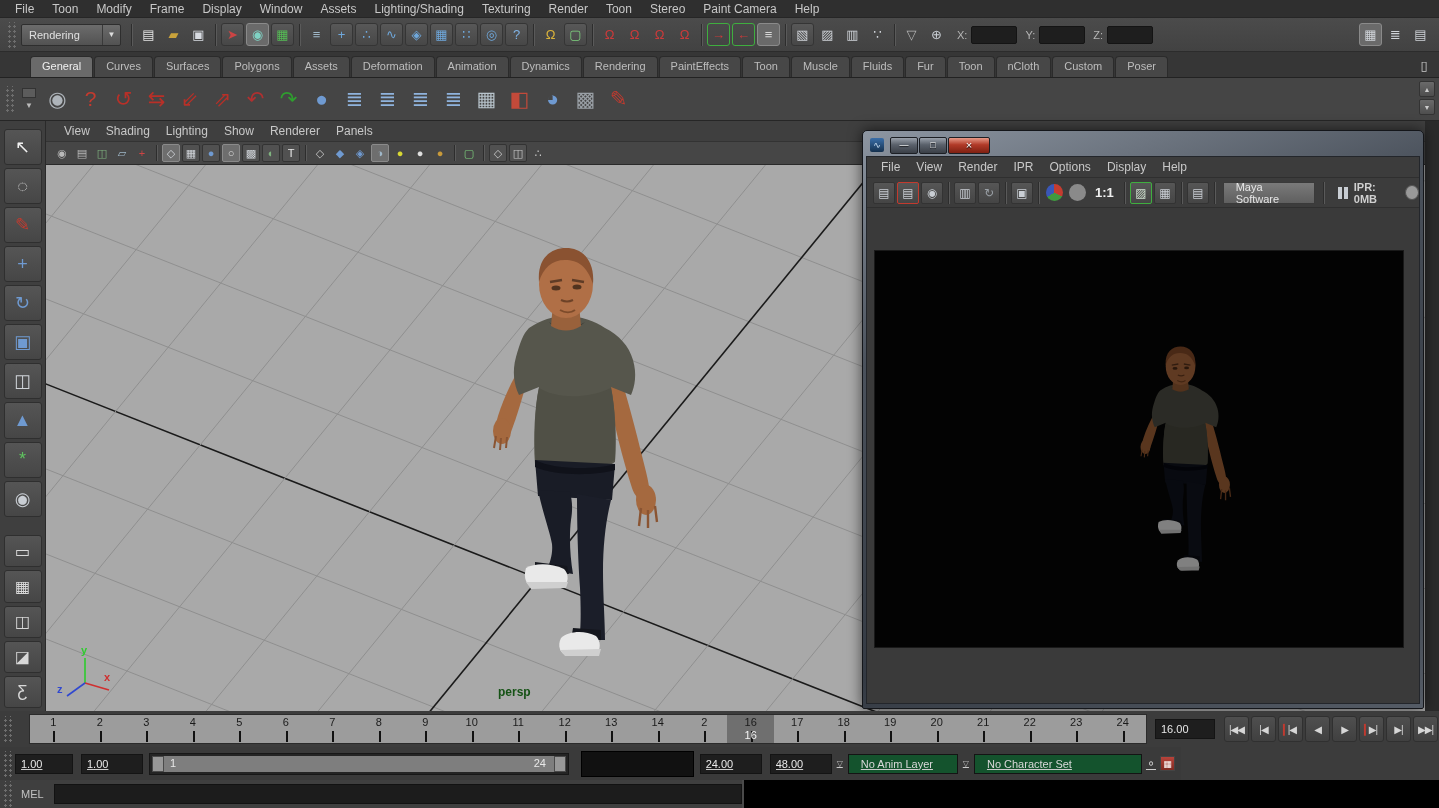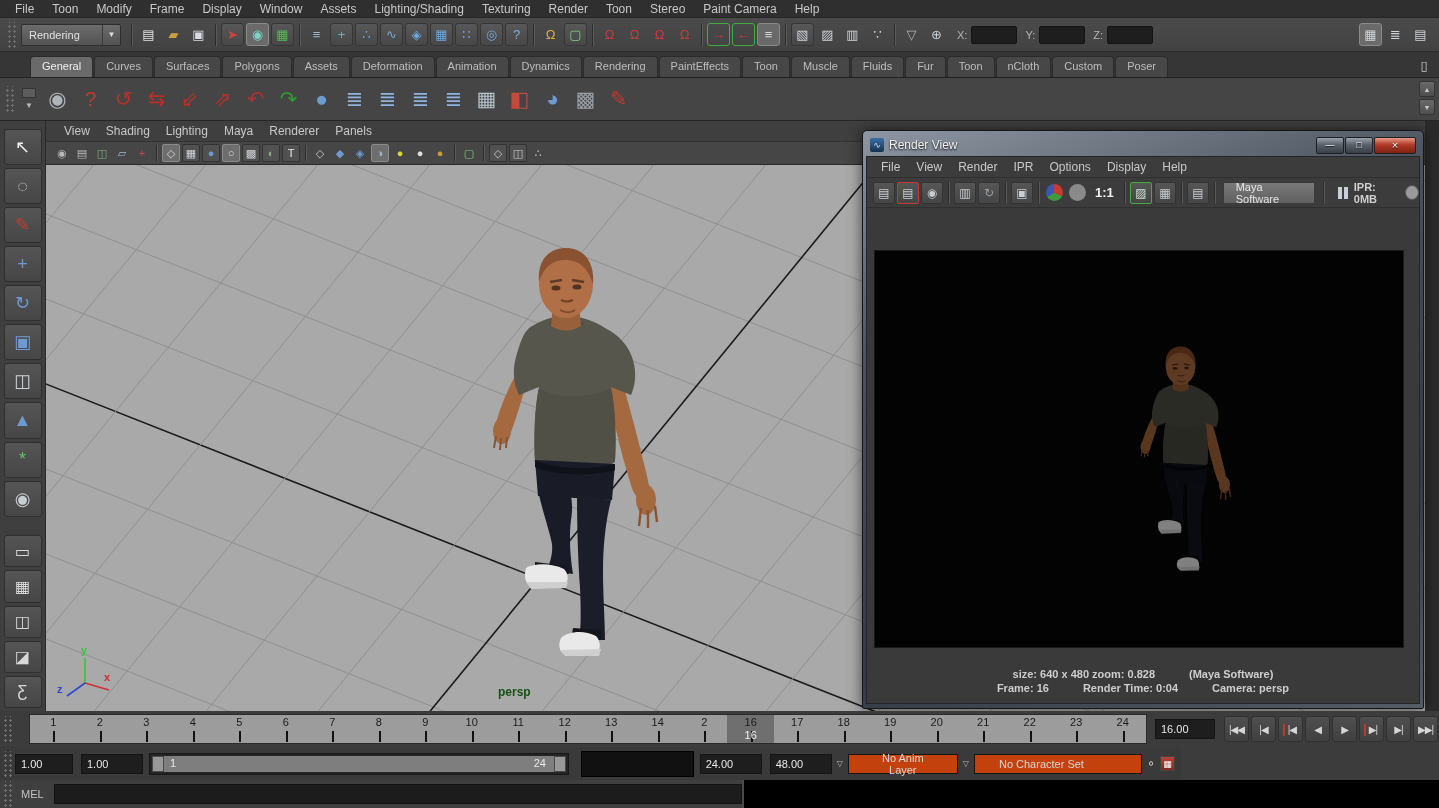--- a/index.html
+++ b/index.html
@@ -128,31 +128,31 @@
   #time-field { width:60px; height:20px; background:#1e1e1e; border:1px solid #141414; color:#e8e8e8;
     font-size:11px; padding:0 5px; margin:0 8px; }
   #playback { display:flex; }
   .pb-btn { width:25px; height:26px; margin:0 1px; display:flex; align-items:center; justify-content:center;
     color:#d6d6d6; font-size:10px; letter-spacing:-1px; background:linear-gradient(#4f4f4f,#404040);
     border:1px solid #303030; border-radius:3px; } 
   .pb-red { color:#c03a30; margin:0 -2px; font-size:10px; }
 
   
   #range-row { position:absolute; left:0; top:747px; width:1181px; height:33px; background:#3a3a3a;
-    display:flex; align-items:center; }
+    display:flex; align-items:center;text-decoration:underline; }
   .rfield { height:20px; background:#1e1e1e; border:1px solid #141414; color:#e8e8e8; font-size:11px; padding:0 5px; }
   #range-slider { position:relative; width:420px; height:22px; background:#242424; border:1px solid #171717; margin:0 6px; }
   #range-bar { position:absolute; left:2px; top:2px; width:402px; height:16px; background:#7e7e7e; }
   .rhandle { position:absolute; top:2px; width:12px; height:16px; background:#989898; border:1px solid #4a4a4a; }
   #range-start-label { position:absolute; left:20px; top:3px; color:#e8e8e8; font-size:11px; }
   #range-end-label { position:absolute; right:22px; top:3px; color:#e8e8e8; font-size:11px; }
   #range-black { flex:1; height:26px; background:#111; margin:0 6px; border:1px solid #000; }
   .dd-arrow { color:#b5b5b5; font-size:8px; margin:0 5px; }
-  .dd-box { height:20px; background:#c2410c; border:1px solid #141414; color:#d8d8d8; font-size:11px;
-    display:flex; align-items:center; padding:0 24px;text-align:center; }
+  .dd-box { height:20px; background:#14532d; border:1px solid #141414; color:#d8d8d8; font-size:11px;
+    display:flex; align-items:center; padding:0 12px;text-align:center; }
   #anim-icons { display:flex; align-items:center; gap:4px; margin:0 6px 0 4px; }
   #key-icon { color:#c9c9c9; font-size:12px; }
   #prefs-icon { width:15px; height:15px; background:linear-gradient(#b8433a,#7e2a22); border:1px solid #444;
     color:#fff; font-size:9px; display:flex; align-items:center; justify-content:center; }
 
   
   #mel-row { position:absolute; left:0; top:780px; width:1439px; height:28px; background:#3f3f3f; display:flex; align-items:center; }
   #mel-label { color:#c0c0c0; font-size:11px; margin:0 10px 0 6px; }
   #mel-input { width:688px; height:20px; background:#1c1c1c; border:1px solid #121212; color:#ddd; font-size:11px; padding:0 5px; }
   #mel-output { flex:1; height:28px; background:#000; border-left:2px solid #4a4a4a; }
@@ -341,21 +341,21 @@
       <div class="tool-btn small" style="color: rgb(216, 216, 216);">▦</div>
       <div class="tool-btn small" style="color: rgb(216, 216, 216);">◫</div>
       <div class="tool-btn small" style="color: rgb(216, 216, 216);">◪</div>
       <div class="tool-btn small" style="color: rgb(216, 216, 216);">Ƹ</div>
     </div>
   <div id="viewport">
     <div id="vp-menus">
         <span class="mitem">View</span>
         <span class="mitem">Shading</span>
         <span class="mitem">Lighting</span>
-        <span class="mitem">Maya</span>
+        <span class="mitem">Show</span>
         <span class="mitem">Renderer</span>
         <span class="mitem">Panels</span>
       </div>
     <div id="vp-icons">
         <span class="vp-icon" style="color: rgb(184, 184, 184);">◉</span>
         <span class="vp-icon" style="color: rgb(184, 184, 184);">▤</span>
         <span class="vp-icon" style="color: rgb(127, 178, 127);">◫</span>
         <span class="vp-icon" style="color: rgb(159, 183, 200);">▱</span>
         <span class="vp-icon" style="color: rgb(204, 68, 68);">+</span>
         <span class="vp-sep"></span>
@@ -424,21 +424,20 @@
       <span id="persp-label">persp</span>
     </div>
     <span id="vp-close">✕</span>
   </div>
 </div>
 <div id="right-edge"></div>
 
 <div id="rv-window">
   <div id="rv-titlebar">
     <span id="rv-title-icon">∿</span>
-    <span id="rv-title-text">Render View</span>
     <span class="win-btn">—</span>
     <span class="win-btn">□</span>
     <span class="win-btn close">×</span>
   </div>
   <div id="rv-body">
     <div id="rv-menus">
         <span class="mitem">File</span>
         <span class="mitem">View</span>
         <span class="mitem">Render</span>
         <span class="mitem">IPR</span>
@@ -476,31 +475,20 @@
       <span id="rv-ipr-label">IPR: 0MB</span>
       <span id="rv-stop"></span>
     </div>
     <div id="rv-view">
       <div id="rv-image">
         <svg id="rv-character" viewBox="0 0 200 430">
             <use href="#maya-character"></use>
           </svg>
       </div>
     </div>
-    <div id="rv-status">
-      <div class="rv-statusline">
-        <span>size: 640 x 480 zoom: 0.828</span>
-        <span>(Maya Software)</span>
-      </div>
-      <div class="rv-statusline">
-        <span>Frame: 16</span>
-        <span>Render Time: 0:04</span>
-        <span>Camera: persp</span>
-      </div>
-    </div>
   </div>
 </div>
 
 <div id="timeline-row">
   <div class="grip" style="margin-left:2px"></div>
   <div id="ruler">
       <div class="tcell">
         <span class="num">1</span>
         <span class="tick"></span>
       </div>

